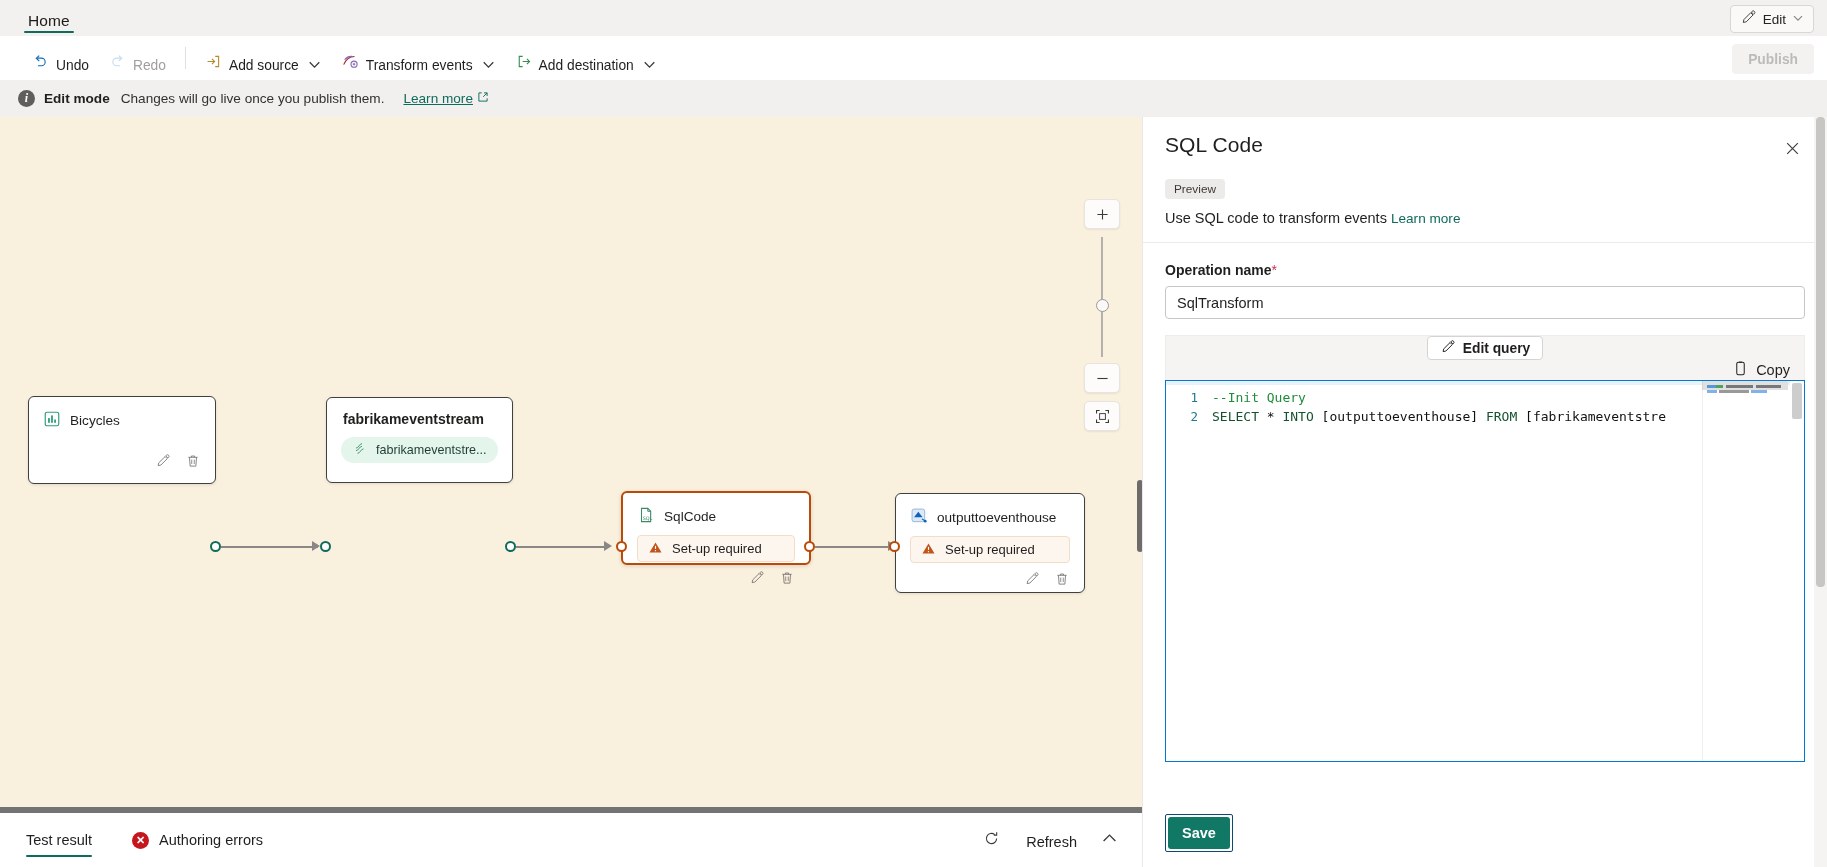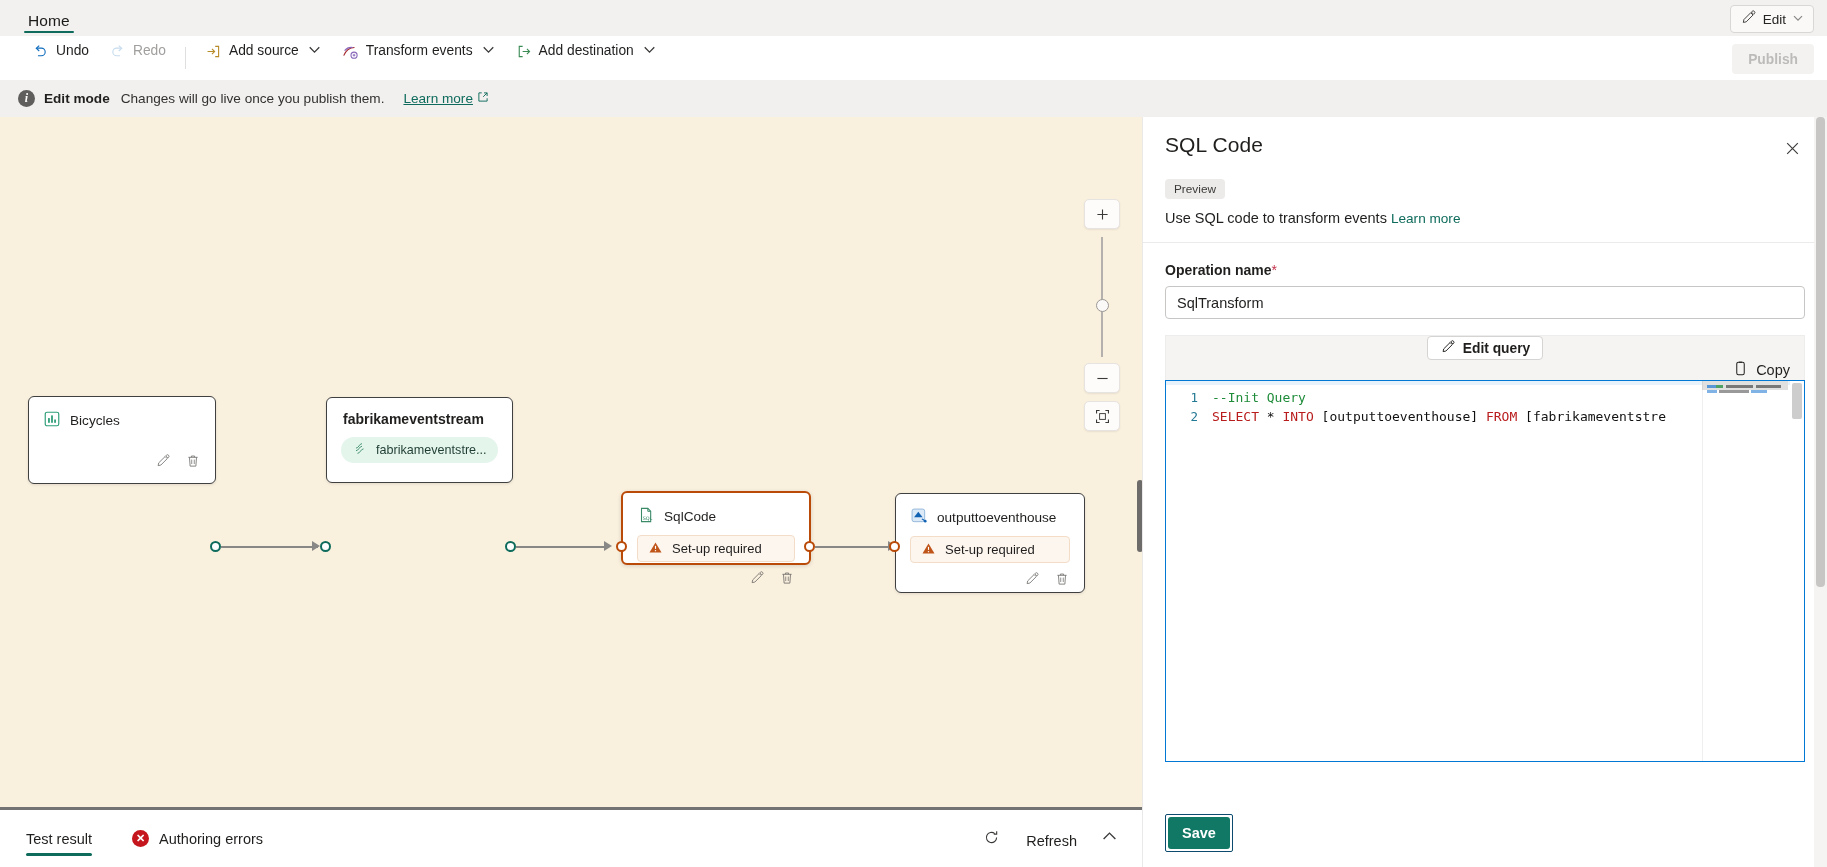--- a/index.html
+++ b/index.html
@@ -46,21 +46,21 @@
 
   
   .cmdbar {
     position: absolute; left: 0; top: 36px; width: 1827px; height: 44px;
     background: #ffffff;
     border-radius: 0 0 4px 4px;
     display: flex; align-items: center;
     padding-left: 22px;
   }
   .cmd {
-    height: 30px; display: flex; align-items: flex-start; gap: 7px;
+    height: 30px; display: flex; align-items: flex-end; gap: 7px;
     padding: 0 10px; border-radius: 4px; cursor: pointer;
     font-size: 13.8px; color: #201f1e; white-space: nowrap;
   }
   .cmd.disabled { color: #a19f9d; cursor: default; }
   .cmd .chev { color: #605e5c; font-size: 11px; margin-left: 2px;}
   .cmd-sep {
     width: 1px; height: 22px; background: #e1dfdd; margin: 0 9px;
   }
   .publish-btn {
     position: absolute; right: 13px; top: 8px;
@@ -160,21 +160,21 @@
 
   
   .canvas-vscroll {
     position: absolute; left: 1137px; top: 480px;
     width: 6px; height: 72px; border-radius: 3px; background: #6e6c6a;
   }
 
   
   .bottombar {
     position: absolute; left: 0; top: 807px; width: 1142px; height: 60px;
-    background: #ffffff; border-top: 3px solid #737373;
+    background: #ffffff; border-top: 6px solid #737373;
     display: flex; align-items: center;
   }
   .bb-tab {
     margin-left: 26px; position: relative; height: 60px;
     display: flex; align-items: center; cursor: pointer;
     font-size: 14.5px; color: #201f1e;
   }
   .bb-tab .underline {
     position: absolute; left: 0; right: 0; bottom: 13px; height: 2.5px;
     background: #0f6c5c; border-radius: 2px;
@@ -262,21 +262,21 @@
     display: flex; align-items: center; height: 19px;
     font-size: 13px; white-space: pre;
   }
   .ed-gutter {
     width: 46px; text-align: right; padding-right: 14px;
     color: #237893; font-size: 12.5px; flex: 0 0 46px;
   }
   .ed-code { flex: 1; color: #000; }
   .ed-lines { padding-top: 7px; }
   .tok-comment { color: #1f8c3a; }
-  .tok-kw { color: #b91c1c; }
+  .tok-kw { color: #14532d; }
   .tok-plain { color: #111; }
   .ed-minimap {
     position: absolute; right: 16px; top: 0; width: 86px; height: 100%;
     background: #ffffff; border-left: 1px solid #f0efee;
   }
   .mm-slider {
     position: absolute; right: 0; top: 0; width: 86px; height: 9px;
     background: rgba(100,100,100,.20);
   }
   .mm-row {

